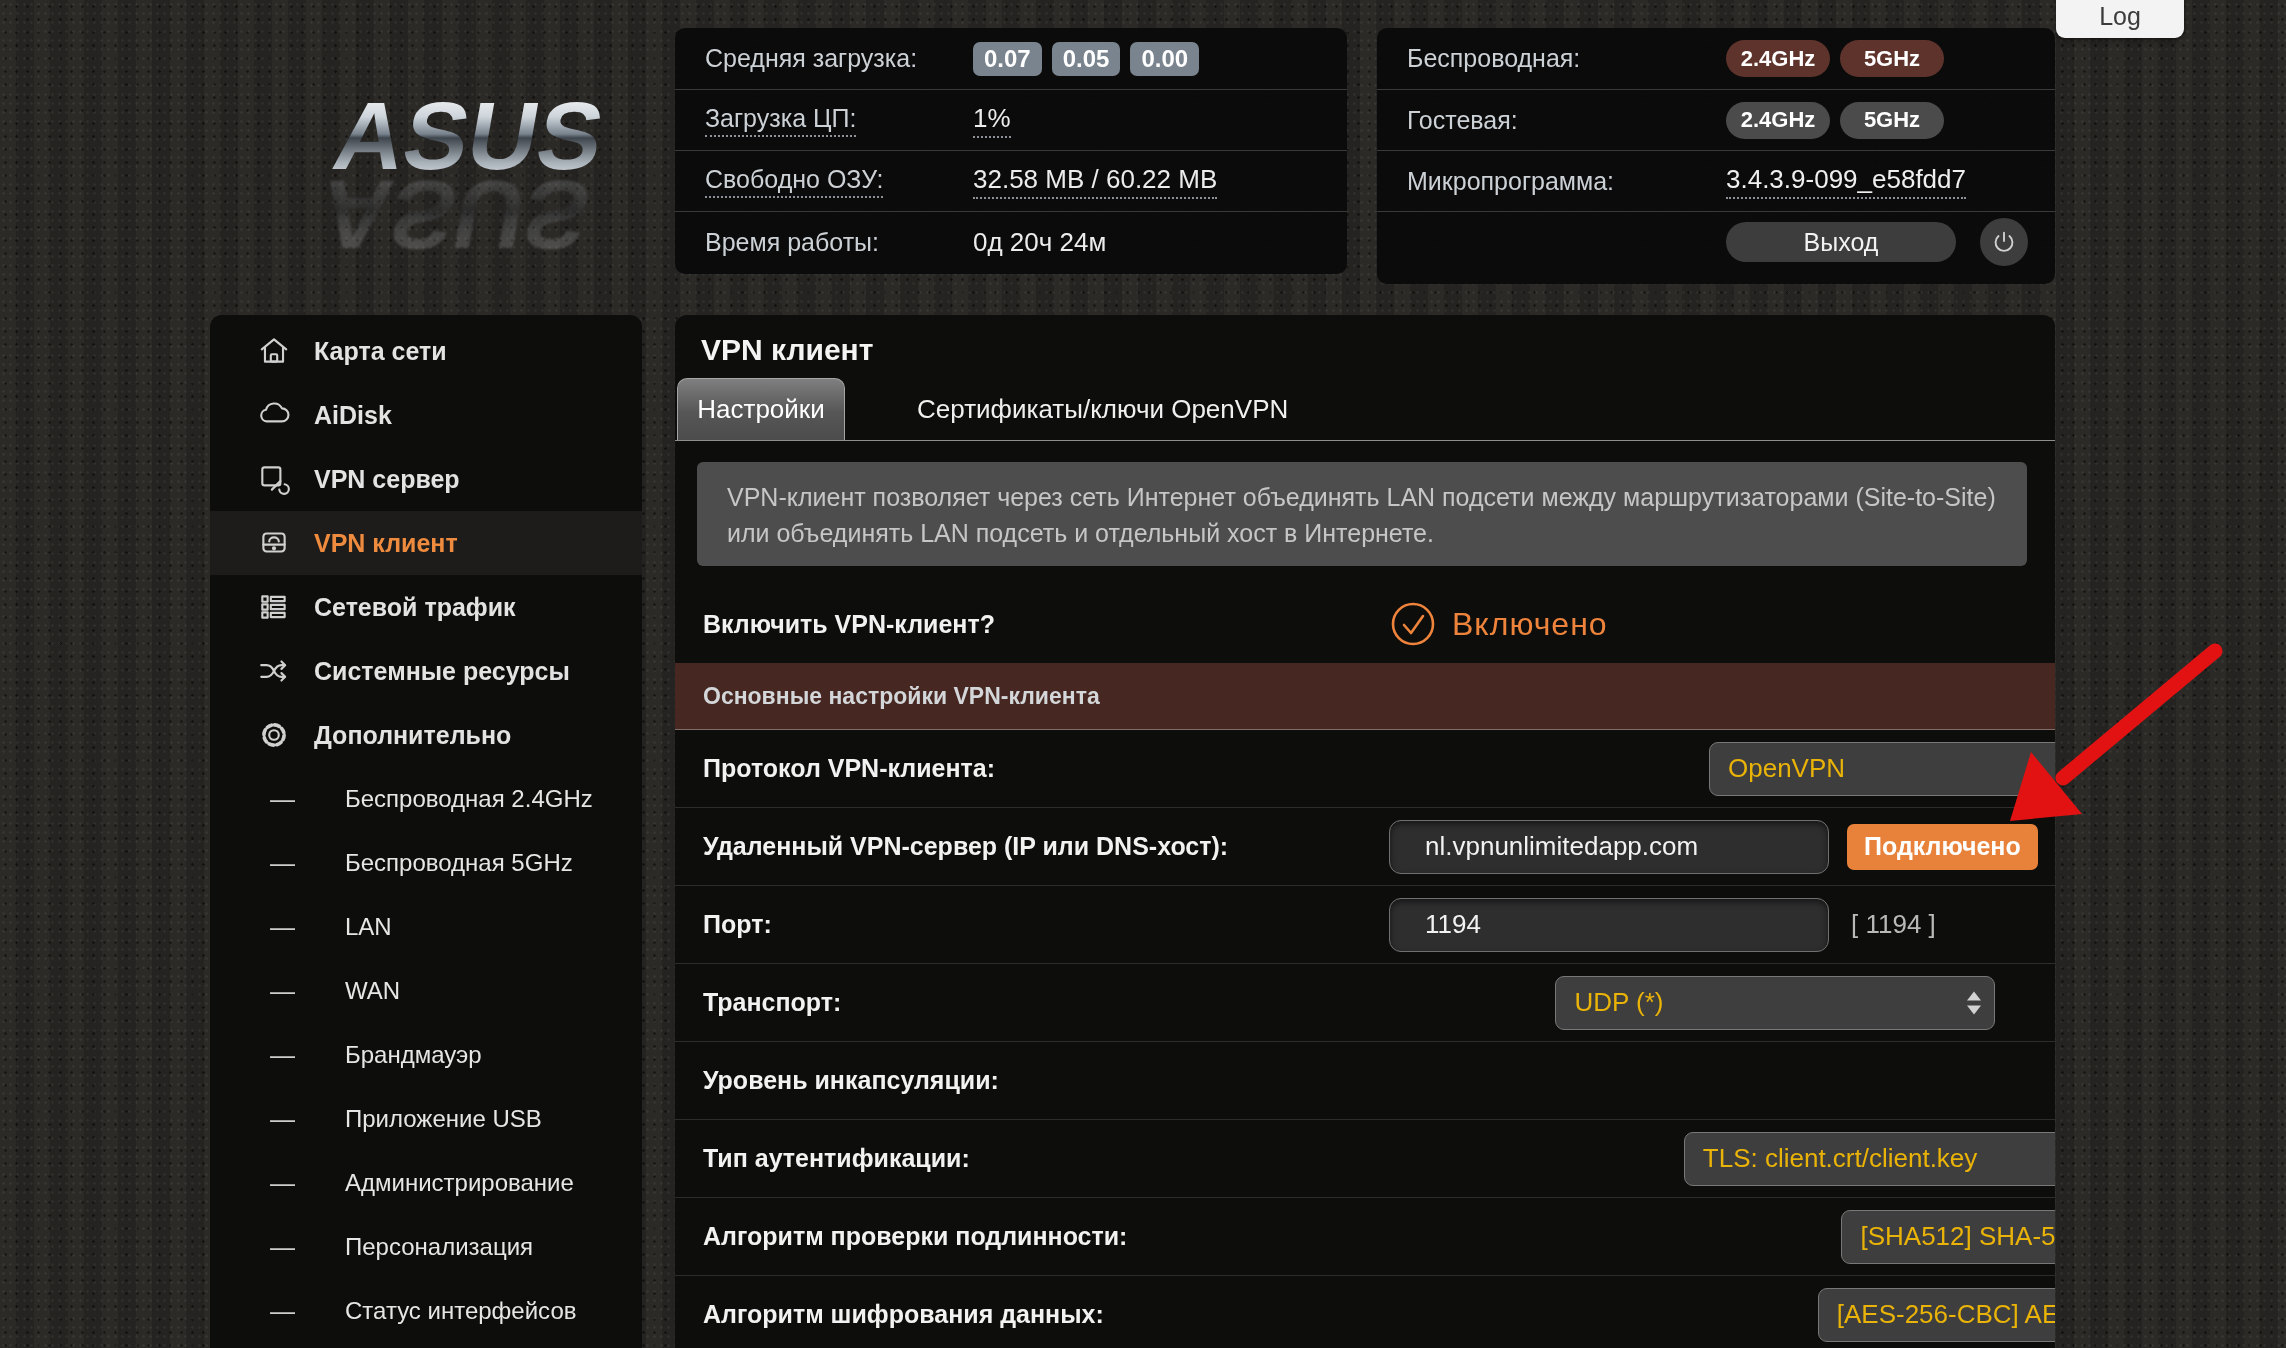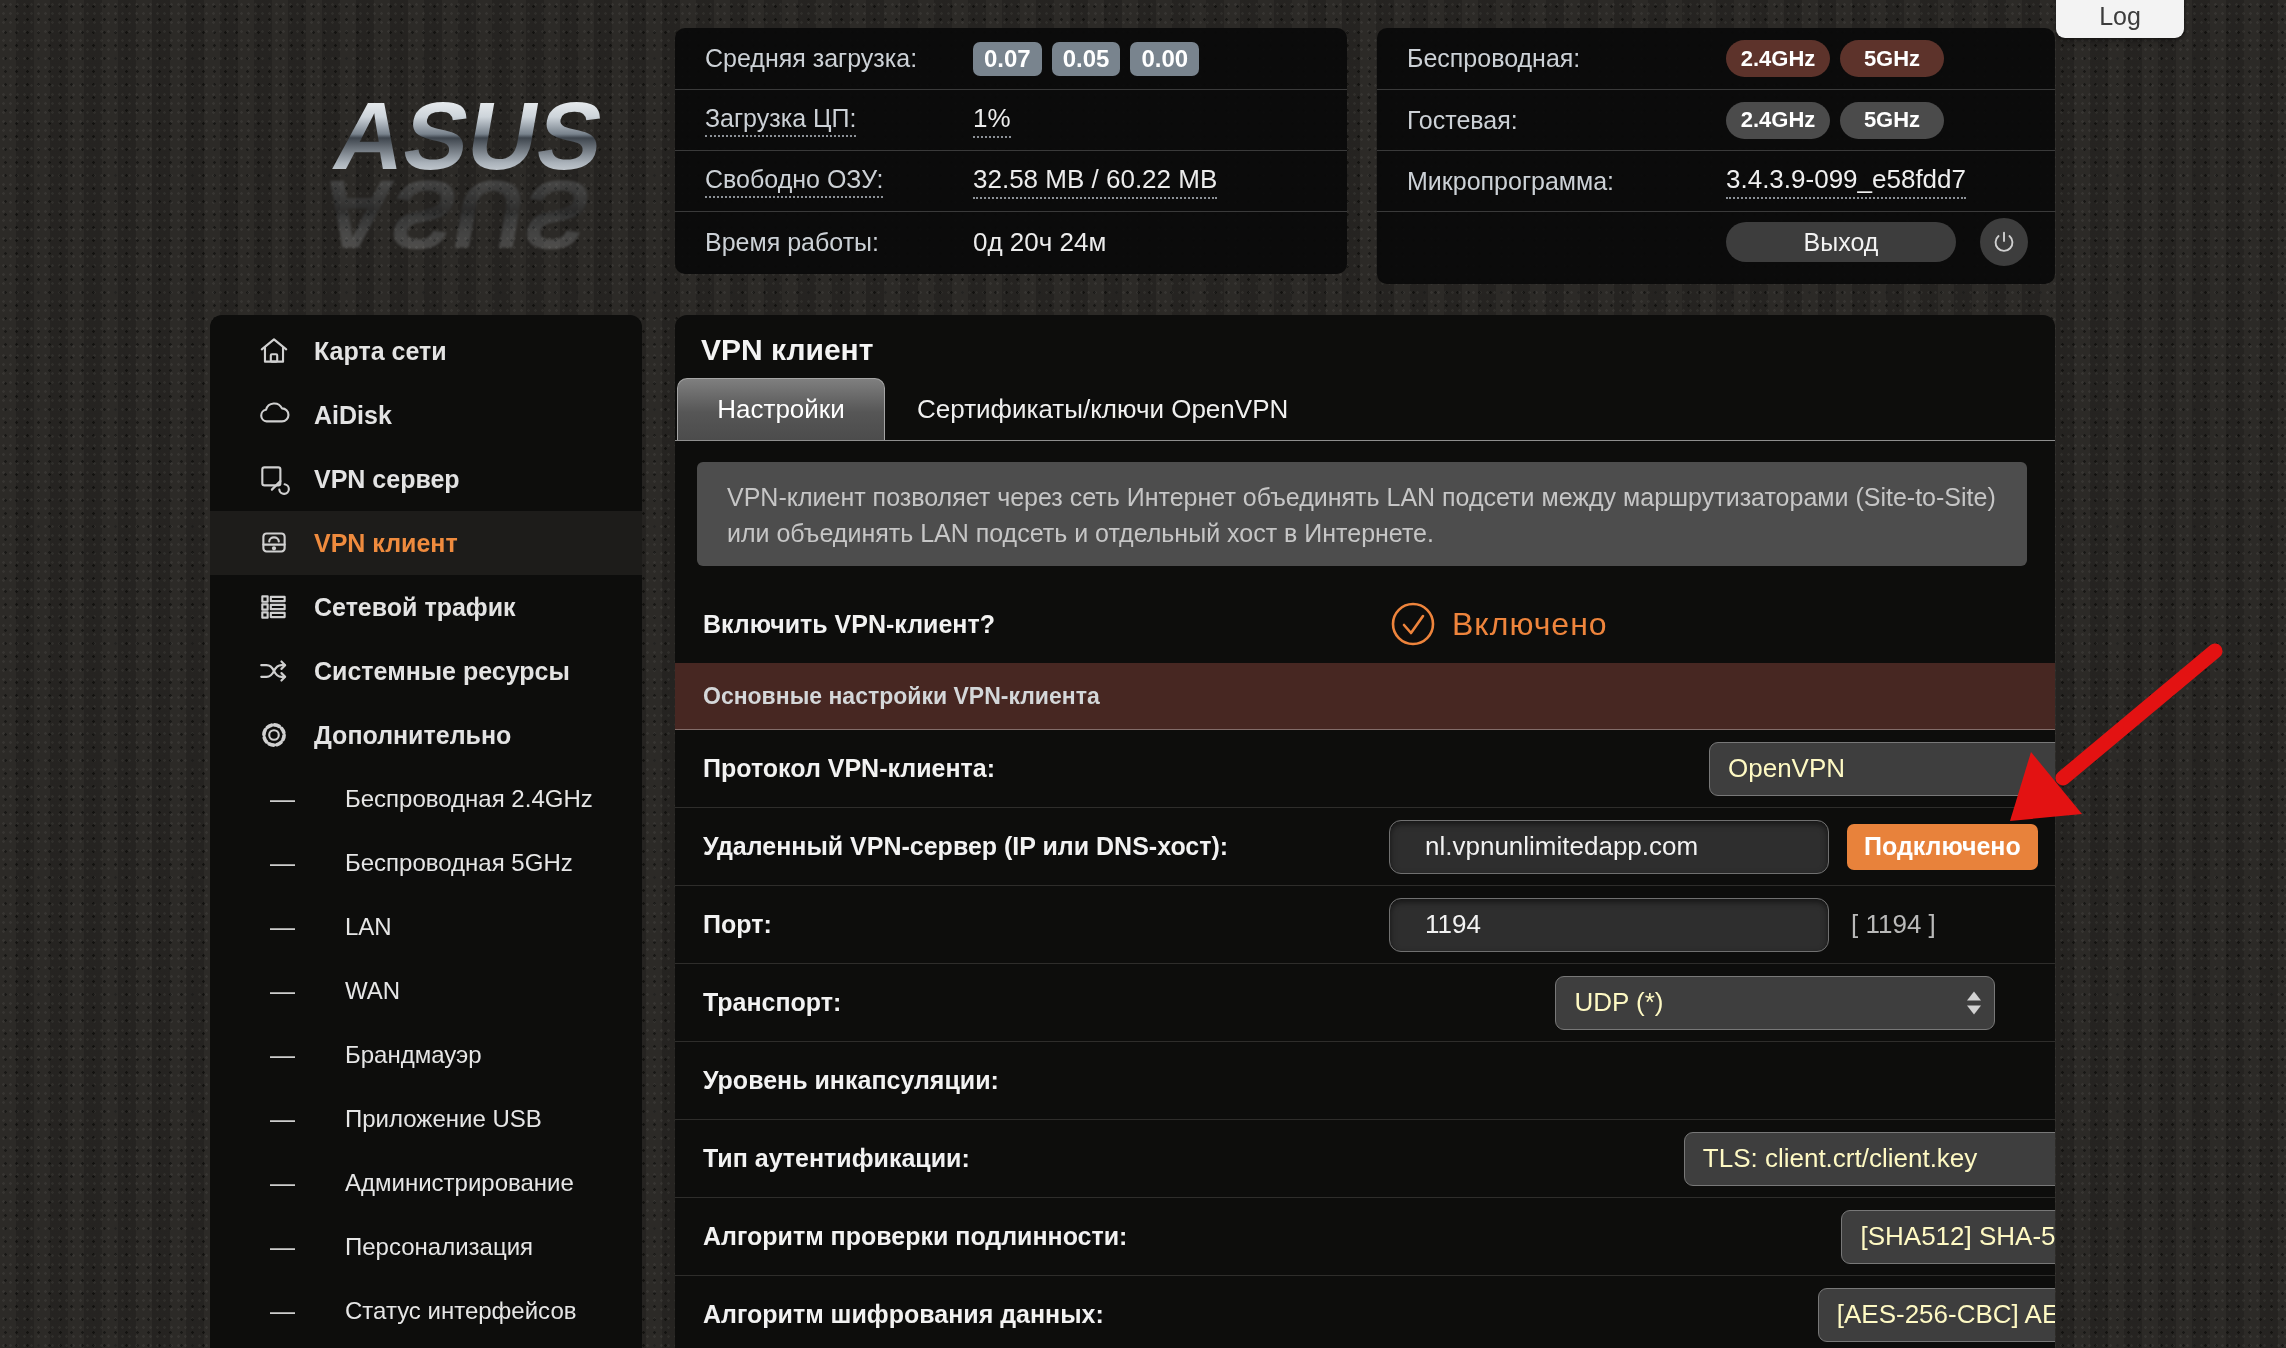--- a/index.html
+++ b/index.html
@@ -56,40 +56,40 @@
   .nav-item.active .lbl{color:#ef8b3e;}
   .nav-icon{width:36px;height:36px;flex:0 0 36px;display:flex;align-items:center;justify-content:center;}
   .sub-item{height:64px;display:flex;align-items:center;padding-left:60px;cursor:pointer;}
   .sub-item .dash{color:#cdcdcd;font-size:25px;width:58px;}
   .sub-item .lbl{color:#e6e6e6;font-size:24px;margin-left:17px;}
   
   .main{position:absolute;left:675px;top:315px;width:1380px;height:1033px;background:#0d0d0c;
     border-radius:12px 12px 0 0;overflow:hidden;}
   .main-title{position:absolute;left:26px;top:18px;font-size:30px;font-weight:700;color:#f4f4f4;}
   .tabbar{position:absolute;left:0;top:63px;width:100%;height:63px;border-bottom:1px solid #8f8f8f;}
-  .tab-active{position:absolute;left:2px;bottom:0;width:208px;height:62px;
+  .tab-active{position:absolute;left:2px;bottom:0;width:168px;height:62px;
     background:linear-gradient(180deg,#7f7f7f,#565656 55%,#4c4c4c);
     border:1px solid #a5a5a5;border-bottom:none;border-radius:10px 10px 0 0;
     color:#fff;font-size:26px;display:flex;align-items:center;justify-content:center;cursor:pointer;}
   .tab-inactive{position:absolute;left:212px;bottom:0;height:62px;padding:0 30px;
     color:#f0f0f0;font-size:26px;display:flex;align-items:center;justify-content:center;cursor:pointer;}
   .desc-box{position:absolute;left:22px;top:147px;width:1330px;height:104px;background:#4d4d4d;
     border-radius:6px;padding:17px 30px;color:#c6c6c6;font-size:25px;line-height:36px;}
   .enable-row{position:absolute;left:0;top:270px;width:100%;height:78px;display:flex;align-items:center;}
   .row-label{padding-left:28px;color:#f2f2f2;font-size:25px;font-weight:700;}
   .enable-status{position:absolute;left:714px;display:flex;align-items:center;gap:15px;cursor:pointer;}
   .enable-status .txt{color:#ee843c;font-size:32px;letter-spacing:1px;}
   .section-hdr{position:absolute;left:0;top:348px;width:100%;height:67px;background:#472722;
     border-bottom:1px solid rgba(255,255,255,.32);display:flex;align-items:center;}
   .section-hdr .row-label{color:#d4d7d9;font-size:23px;text-align:right;}
   .form{position:absolute;left:0;top:415px;width:100%;}
   .form-row{position:relative;height:78px;display:flex;align-items:center;border-bottom:1px solid #2e2d2b;}
   .ctl{position:absolute;left:714px;}
   .select{width:440px;height:54px;background:#3e3e3e;border:1px solid #787878;border-radius:9px;
-    color:#fef9c3;font-size:26px;display:flex;align-items:center;padding:0 46px 0 18px;cursor:pointer;position:relative;}
+    color:#eab308;font-size:26px;display:flex;align-items:center;padding:0 46px 0 18px;cursor:pointer;position:relative;}
   .spin{position:absolute;right:13px;top:50%;transform:translateY(-50%);display:flex;flex-direction:column;gap:5px;}
   .spin i{display:block;width:0;height:0;border-left:7px solid transparent;border-right:7px solid transparent;}
   .spin .up{border-bottom:9px solid #d2d2d2;}
   .spin .down{border-top:9px solid #d2d2d2;}
   .tin{width:440px;height:54px;background:#2e2e2e;border:1px solid #707070;border-radius:12px;
     color:#f2f2f2;font-size:26px;padding:0 35px;box-shadow:inset 0 3px 6px rgba(0,0,0,.55);outline:none;
     font-family:"Liberation Sans","DejaVu Sans",sans-serif;}
   .conn-badge{position:absolute;left:1172px;height:46px;background:#e8823b;border-radius:7px;
     color:#fff;font-size:25px;font-weight:700;display:flex;align-items:center;padding:0 17px;}
   .hint{position:absolute;left:1176px;color:#b9b9b9;font-size:26px;}

